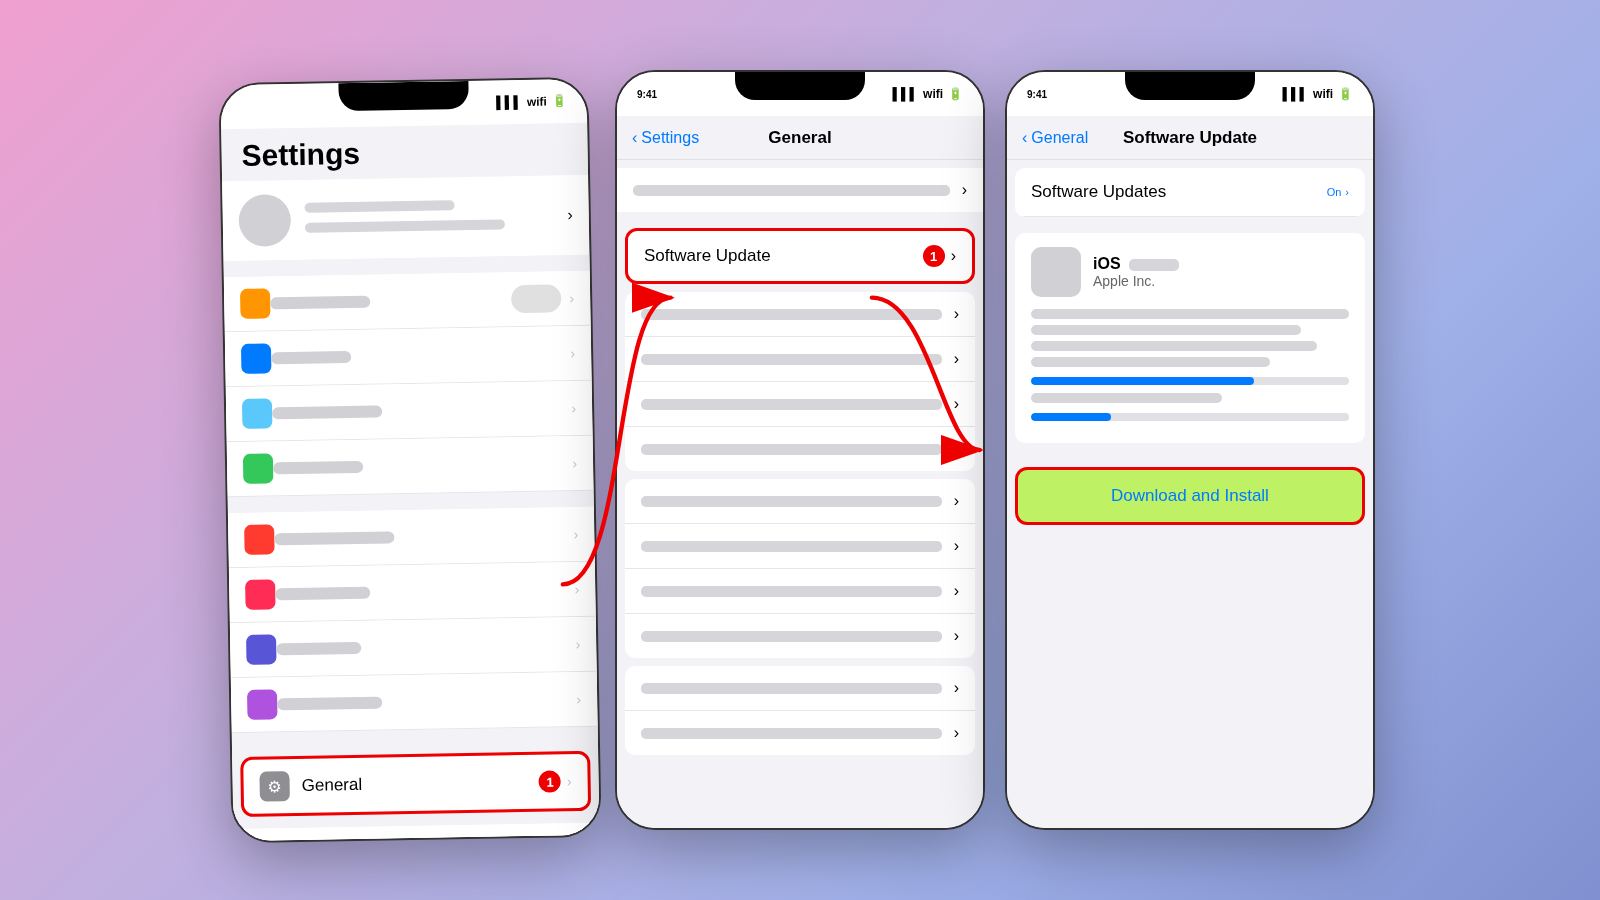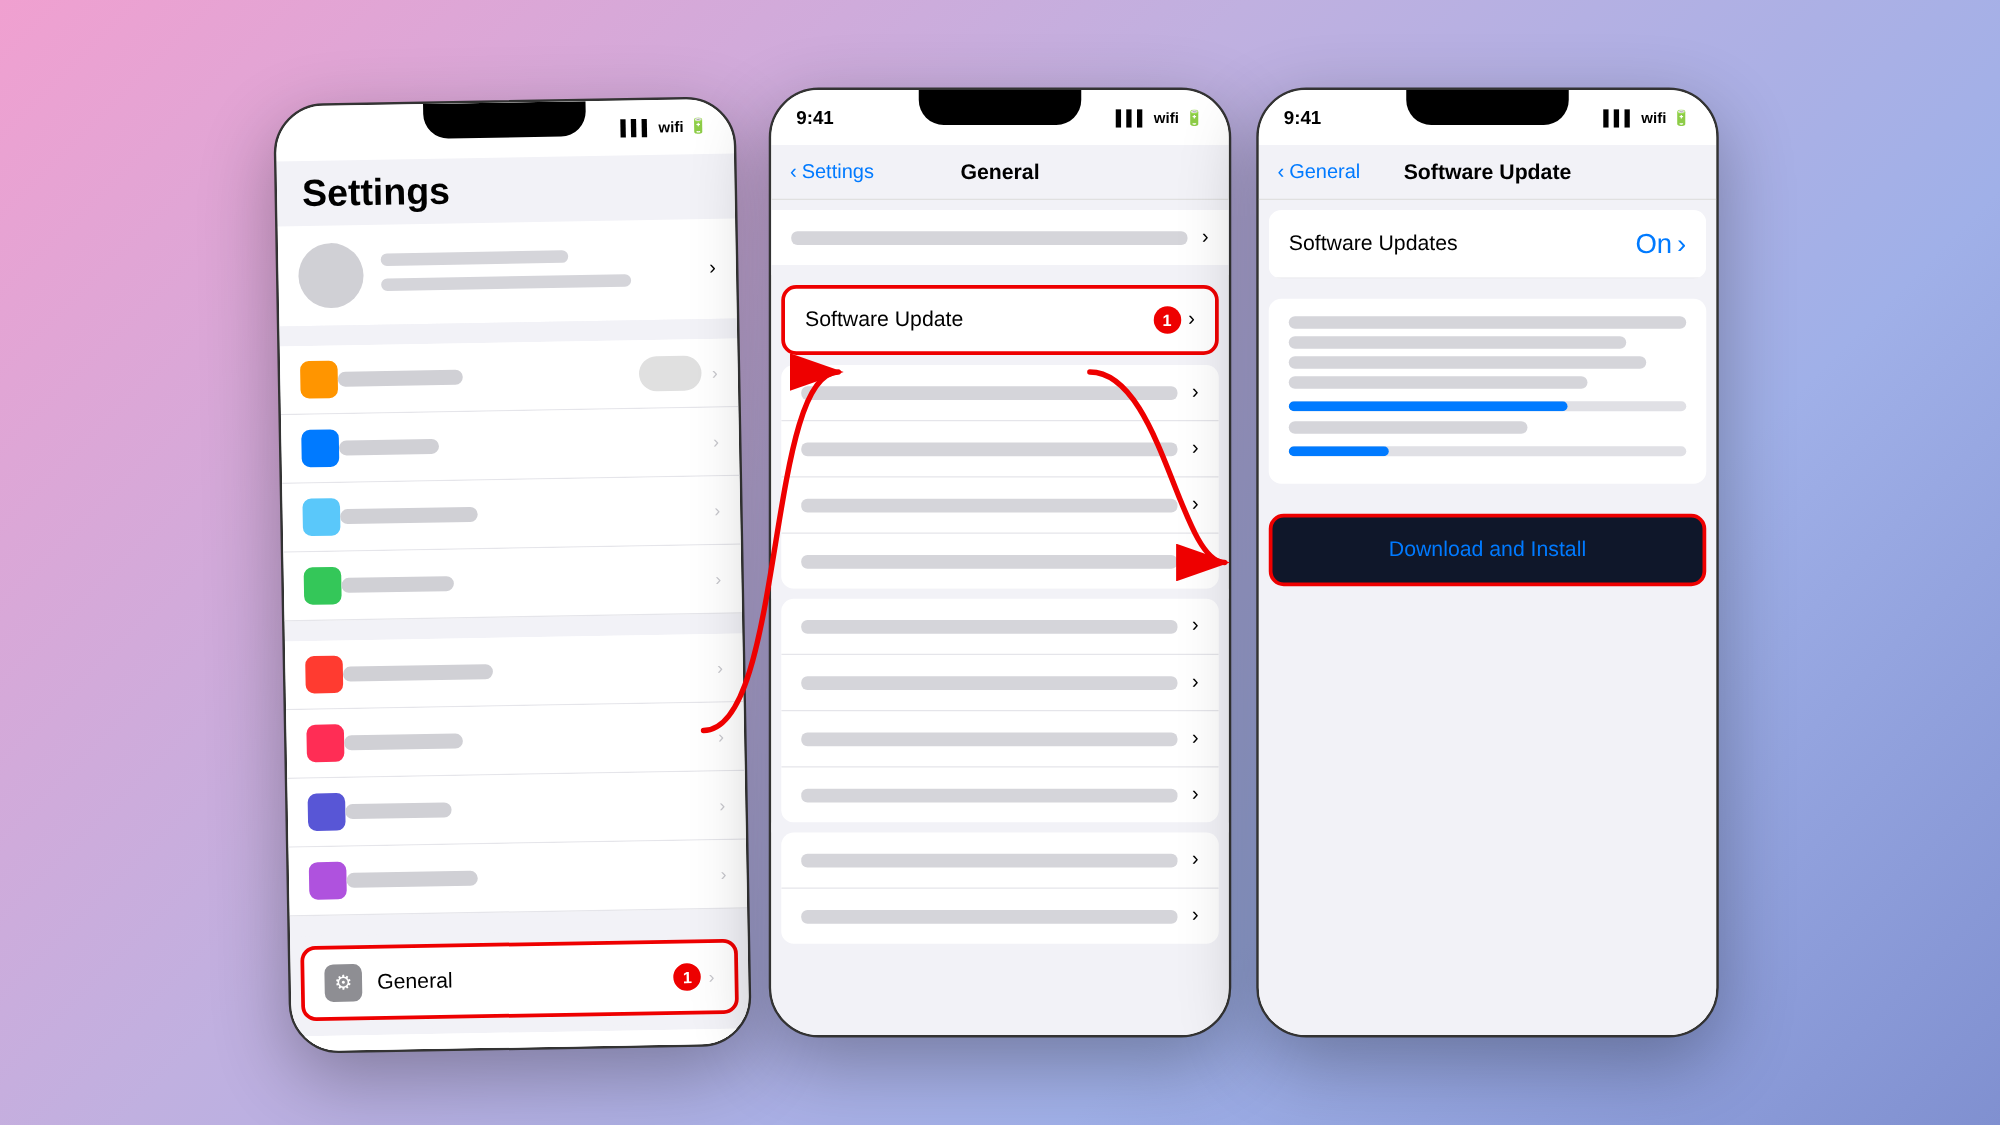--- a/index.html
+++ b/index.html
@@ -42,21 +42,21 @@
       background: #fff;
       display: flex;
       align-items: center;
       justify-content: space-between;
       padding: 0 20px;
       font-size: 14px;
       font-weight: 600;
     }
 
     .status-bar .time {
-      font-size: 15px;
+      font-size: 10px;
       font-weight: 700;
     }
 
     .status-icons {
       display: flex;
       align-items: center;
       gap: 5px;
       font-size: 12px;
     }
 
@@ -233,21 +233,21 @@
       border-bottom: 1px solid #e5e5ea;
     }
 
     .auto-updates-label {
       font-size: 17px;
       color: #000;
     }
 
     .auto-updates-value {
       color: #007AFF;
-      font-size: 22px;
+      font-size: 11px;
       display: flex;
       align-items: center;
       gap: 4px;
     }
 
     .ios-update-section {
       background: #fff;
       margin: 8px;
       border-radius: 10px;
       padding: 14px 16px;
@@ -301,21 +301,21 @@
     .progress-bar-fill {
       height: 100%;
       background: #007AFF;
       border-radius: 4px;
     }
 
     .download-btn {
       border: 3px solid #e00;
       border-radius: 12px;
       margin: 8px;
-      background: #0f172a;
+      background: #bef264;
       padding: 16px;
       text-align: center;
       font-size: 17px;
       color: #007AFF;
       font-weight: 500;
     }
 
     
     .arrows-overlay {
       position: absolute;
@@ -629,20 +629,30 @@
           <div class="auto-updates-value">
             <span>On</span>
             <span>›</span>
           </div>
         </div>
       </div>
 
       <div style="height:8px; background:#f2f2f7;"></div>
 
       <div class="ios-update-section">
+        <div class="ios-header">
+          <div class="ios-icon"></div>
+          <div class="ios-info">
+            <div class="ios-version">
+              <span>iOS</span>
+              <span style="display:inline-block; width:50px; height:12px; background:#d5d5da; border-radius:5px; vertical-align:middle; margin-left:4px;"></span>
+            </div>
+            <div class="ios-company">Apple Inc.</div>
+          </div>
+        </div>
 
         <div class="desc-lines">
           <div class="desc-line" style="width:100%"></div>
           <div class="desc-line" style="width:85%"></div>
           <div class="desc-line" style="width:90%"></div>
           <div class="desc-line" style="width:75%"></div>
         </div>
 
         <div class="progress-bar-container">
           <div class="progress-bar-fill" style="width:70%"></div>

